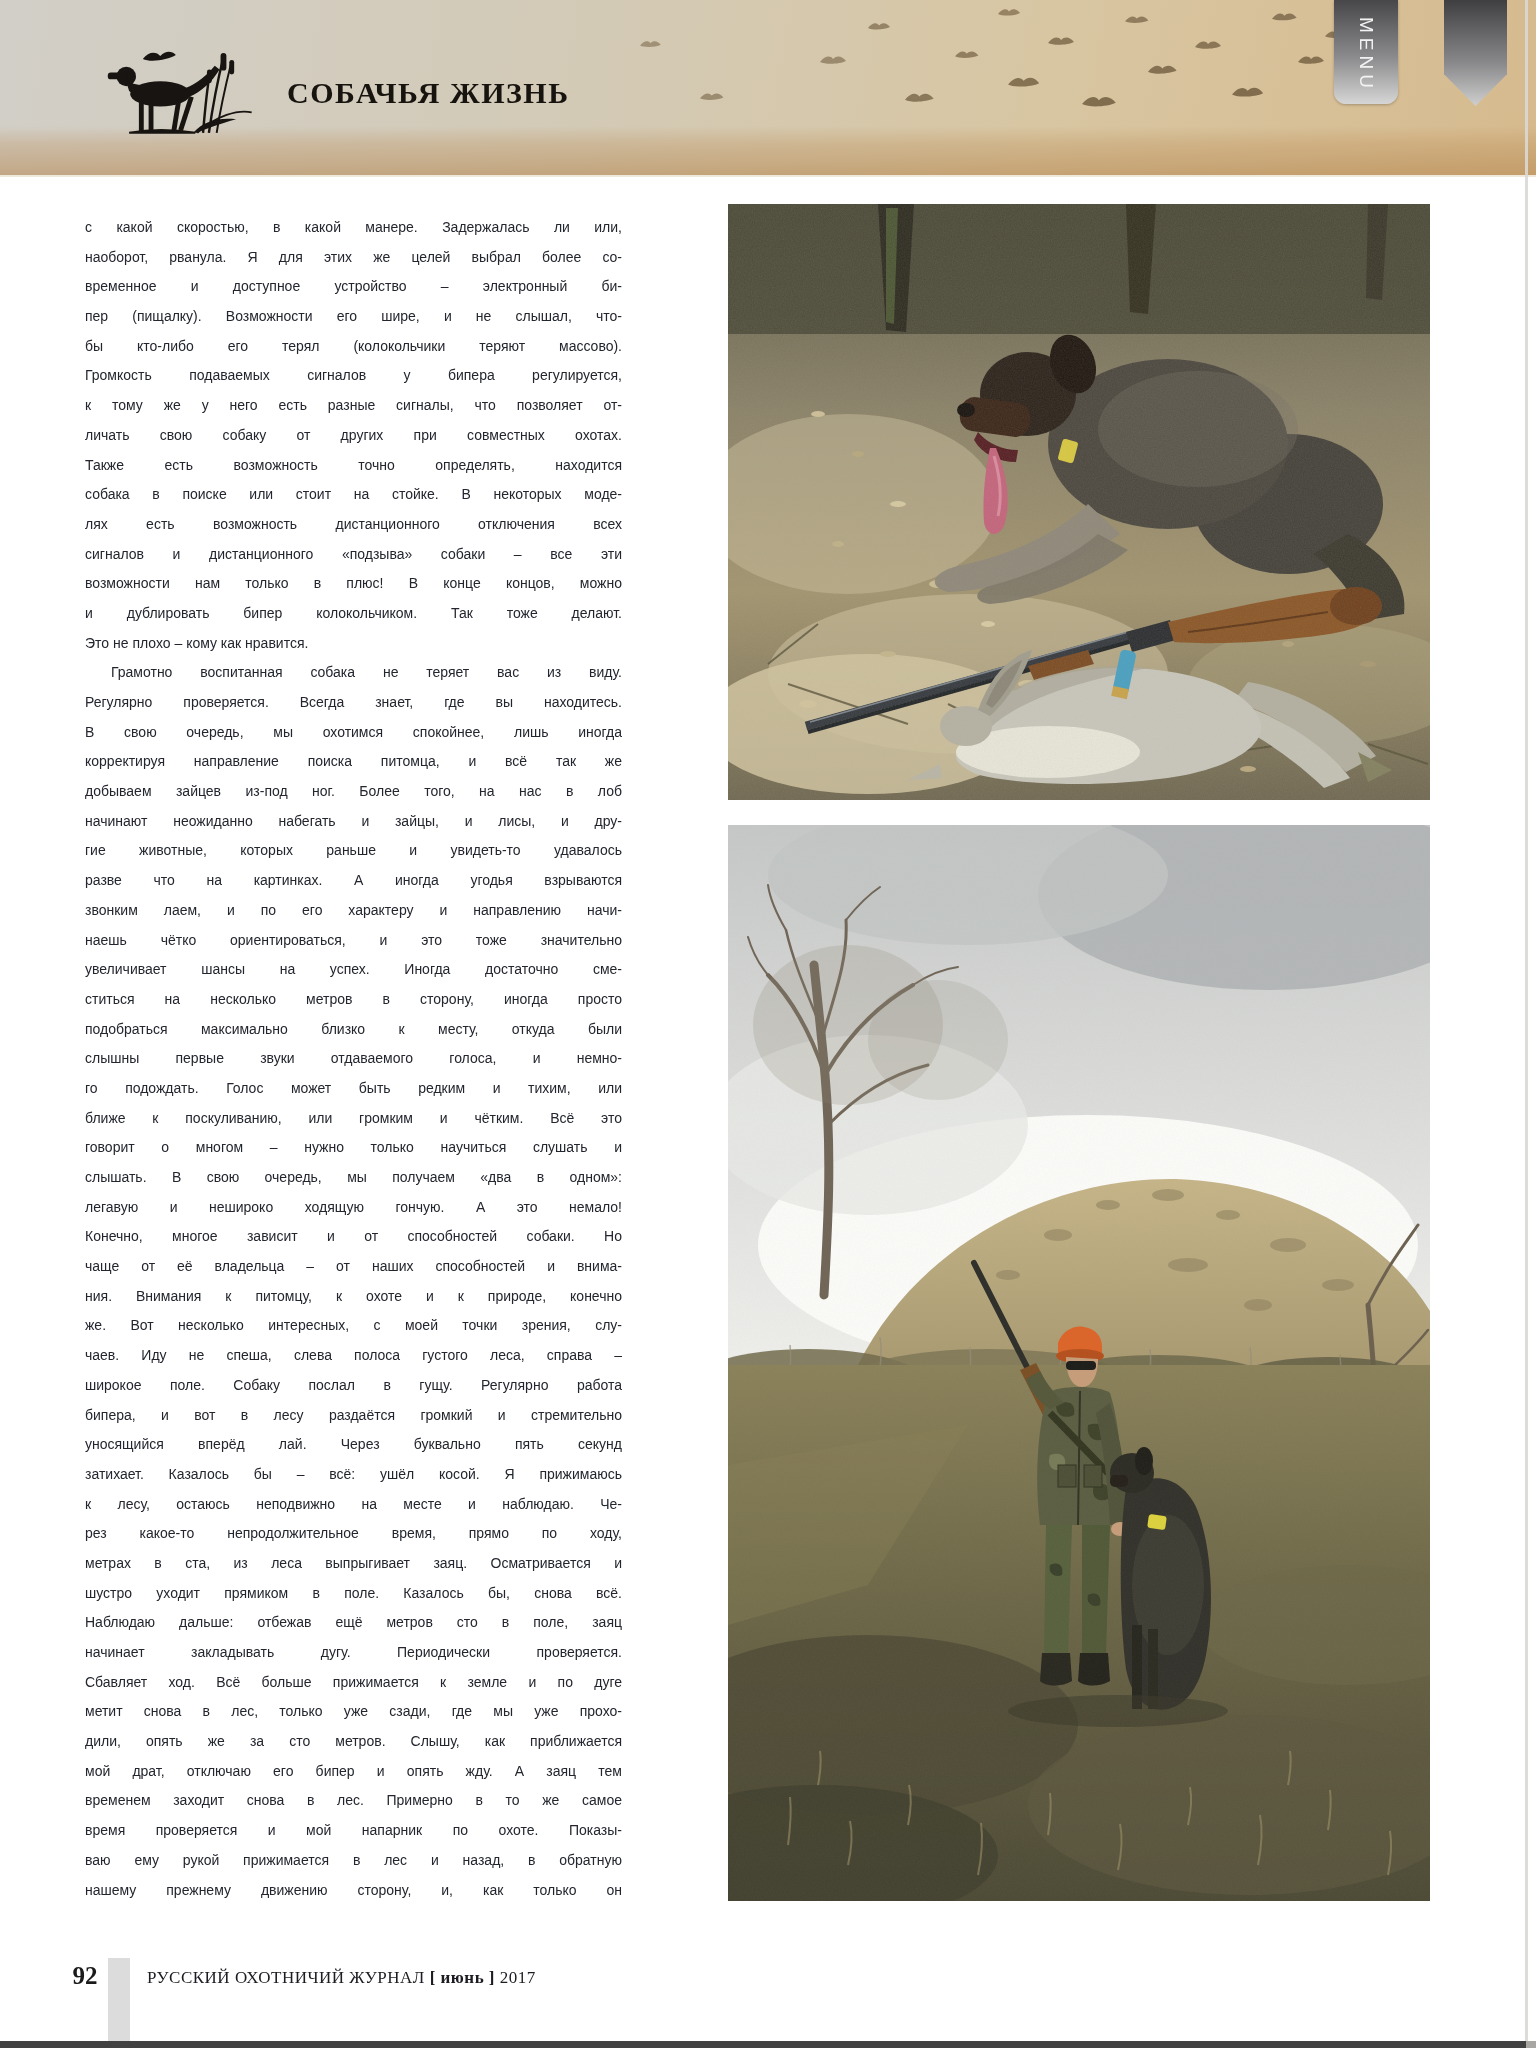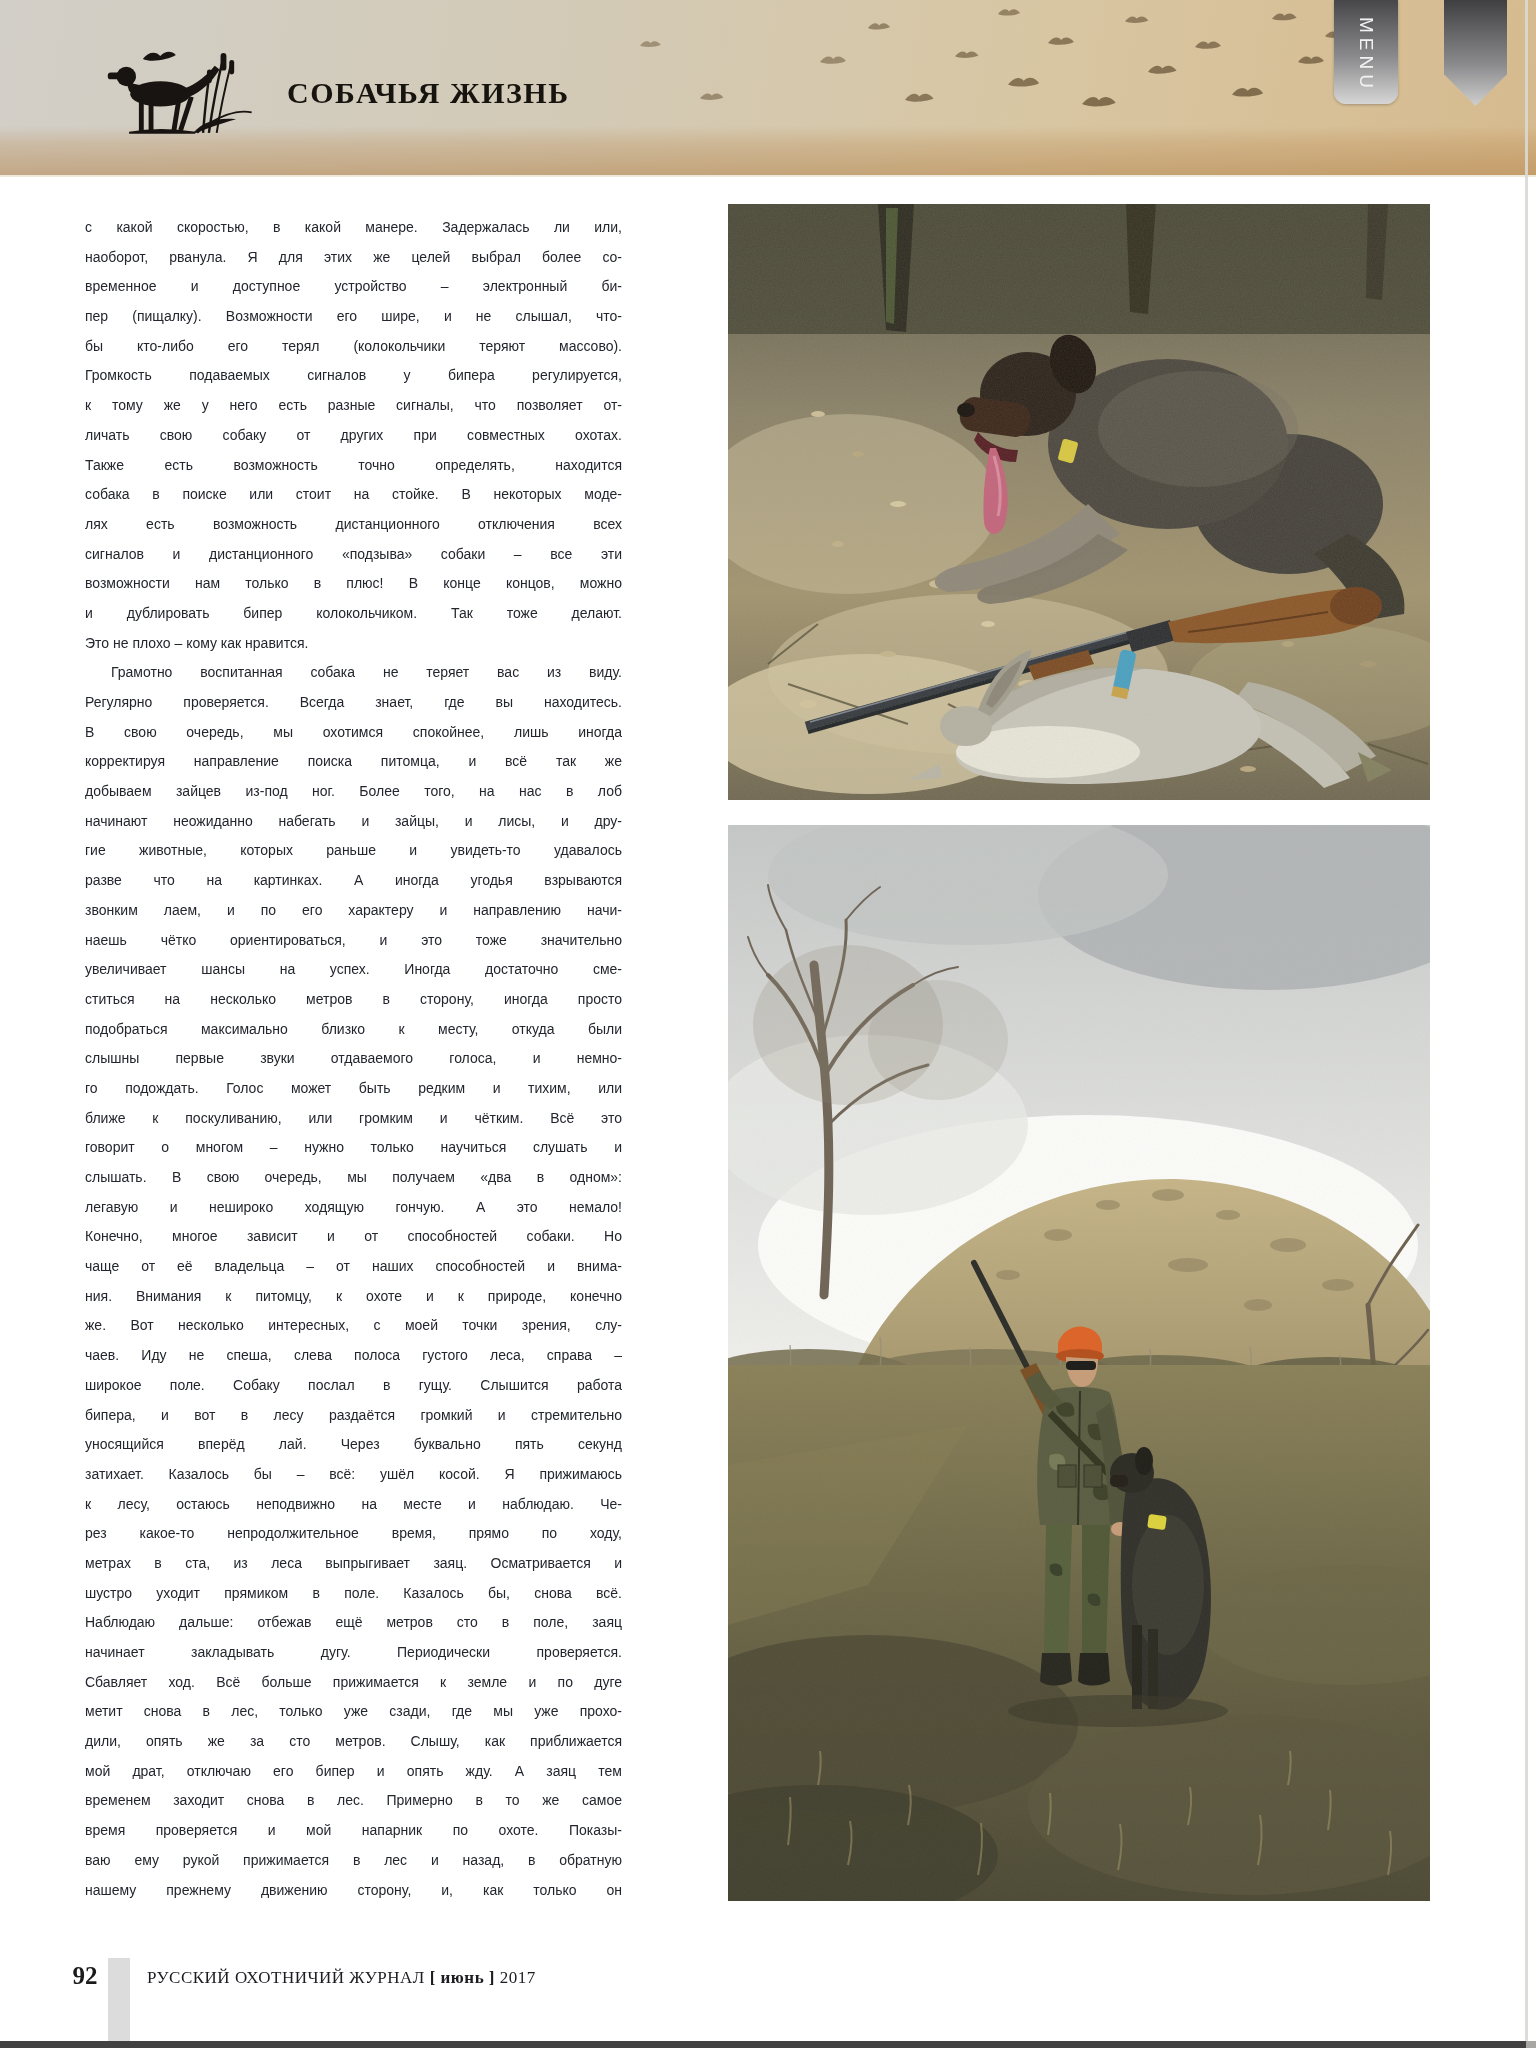--- a/index.html
+++ b/index.html
@@ -183,21 +183,21 @@
         <div class="tline">го подождать. Голос может быть редким и тихим, или</div>
         <div class="tline">ближе к поскуливанию, или громким и чётким. Всё это</div>
         <div class="tline">говорит о многом – нужно только научиться слушать и</div>
         <div class="tline">слышать. В свою очередь, мы получаем «два в одном»:</div>
         <div class="tline">легавую и нешироко ходящую гончую. А это немало!</div>
         <div class="tline">Конечно, многое зависит и от способностей собаки. Но</div>
         <div class="tline">чаще от её владельца – от наших способностей и внима-</div>
         <div class="tline">ния. Внимания к питомцу, к охоте и к природе, конечно</div>
         <div class="tline">же. Вот несколько интересных, с моей точки зрения, слу-</div>
         <div class="tline">чаев. Иду не спеша, слева полоса густого леса, справа –</div>
-        <div class="tline">широкое поле. Собаку послал в гущу. Слышится работа</div>
+        <div class="tline">широкое поле. Собаку послал в гущу. Регулярно работа</div>
         <div class="tline">бипера, и вот в лесу раздаётся громкий и стремительно</div>
         <div class="tline">уносящийся вперёд лай. Через буквально пять секунд</div>
         <div class="tline">затихает. Казалось бы – всё: ушёл косой. Я прижимаюсь</div>
         <div class="tline">к лесу, остаюсь неподвижно на месте и наблюдаю. Че-</div>
         <div class="tline">рез какое-то непродолжительное время, прямо по ходу,</div>
         <div class="tline">метрах в ста, из леса выпрыгивает заяц. Осматривается и</div>
         <div class="tline">шустро уходит прямиком в поле. Казалось бы, снова всё.</div>
         <div class="tline">Наблюдаю дальше: отбежав ещё метров сто в поле, заяц</div>
         <div class="tline">начинает закладывать дугу. Периодически проверяется.</div>
         <div class="tline">Сбавляет ход. Всё больше прижимается к земле и по дуге</div>

